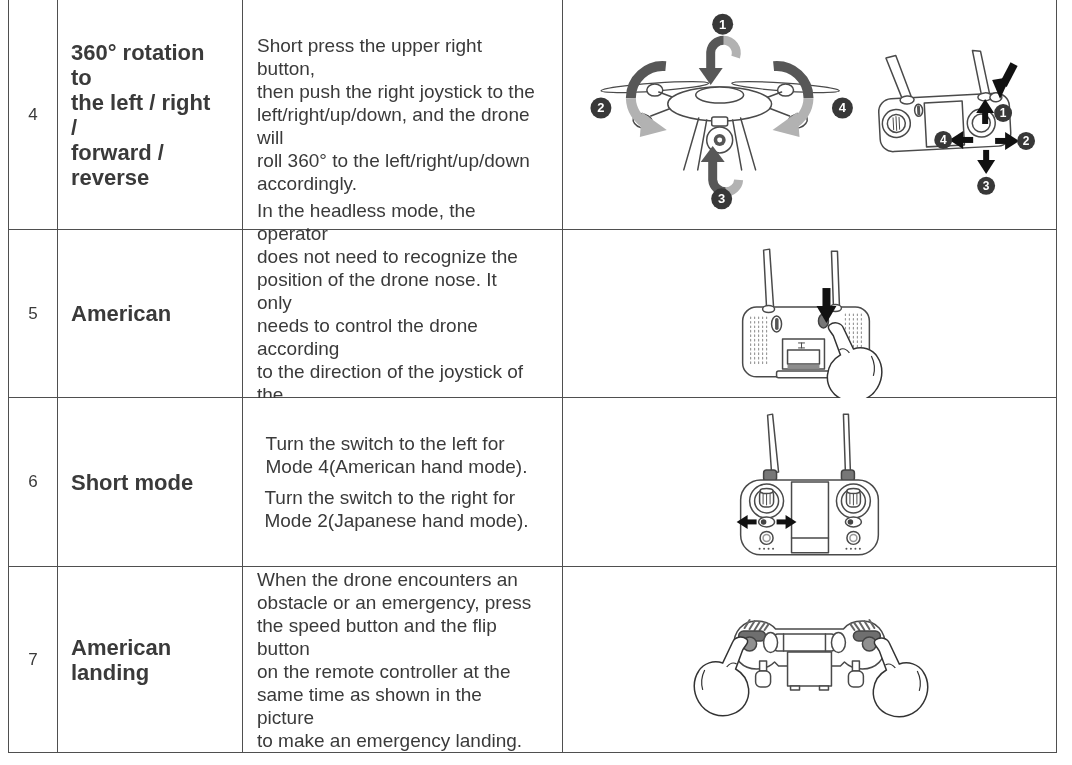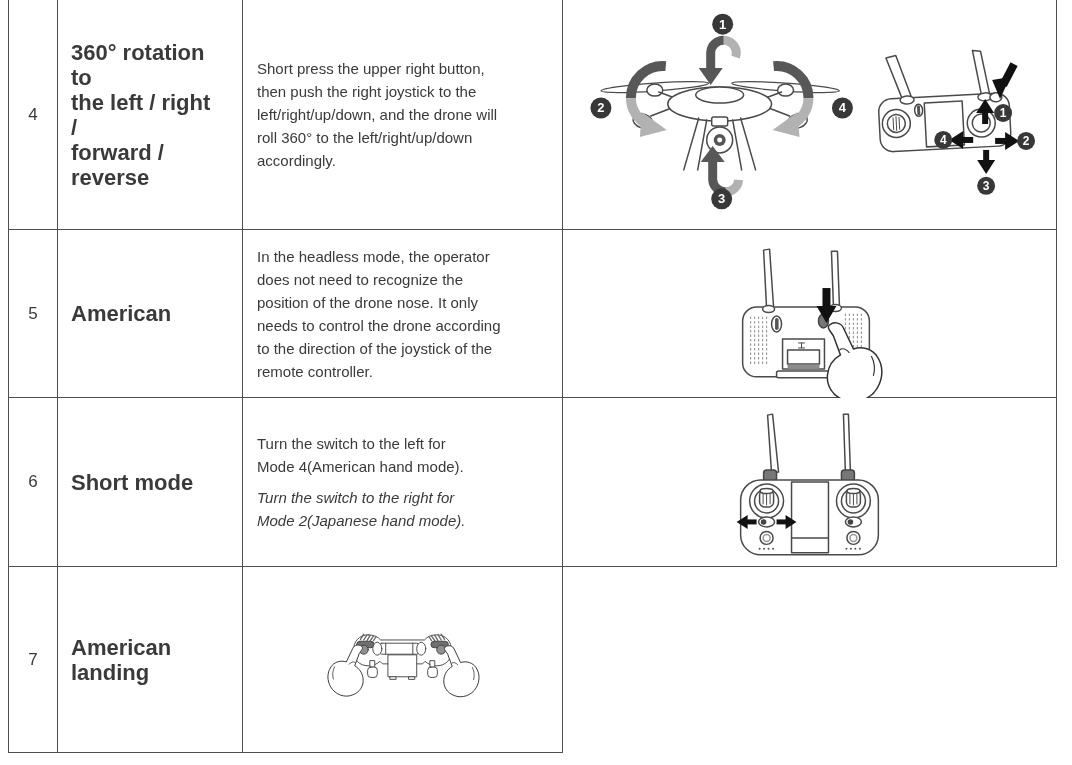--- a/index.html
+++ b/index.html
@@ -15,24 +15,24 @@
   }
   .cell{
     box-sizing:border-box;
     border-right:1px solid #4f4f4f;
     border-bottom:1px solid #4f4f4f;
     display:flex;align-items:center;background:#fff;
   }
   .c0{border-left:1px solid #4f4f4f;justify-content:center;font-size:17px;}
   .c1{padding:0 22px 0 13px;font-weight:bold;font-size:22px;line-height:25px;}
   .c1 div{white-space:pre-line;}
-  .c2{padding:0 26px 0 14px;font-size:15px;line-height:23px;
-      flex-direction:column;justify-content:center;align-items:flex-start;}
+  .c2{padding:0 26px 0 14px;font-size:19px;line-height:23px;
+      flex-direction:column;justify-content:center;align-items:center;}
   .c2 p{margin:0;white-space:pre-line;}
-  .c2 p + p{margin-top:8px;font-style:italic;}
+  .c2 p + p{margin-top:8px;}
   .c3{justify-content:center;padding:0;}
   svg{display:block;}
   .lineart{stroke:#4a4a4a;fill:none;stroke-width:1.5;stroke-linecap:round;stroke-linejoin:round;}
   .badge-num{font-family:"Liberation Sans",sans-serif;font-weight:bold;fill:#ffffff;}
 </style>
 </head>
 <body>
 
 <div class="grid">
 
@@ -257,20 +257,28 @@
       </g>
     </svg>
   </div>
 
   <div class="cell c0">
     <span>7</span>
   </div>
   <div class="cell c1">
     <div>American landing</div>
   </div>
+  <div class="cell c2">
+    <p>When the drone encounters an
+obstacle or an emergency, press
+the speed button and the flip button
+on the remote controller at the
+same time as shown in the picture
+to make an emergency landing.</p>
+  </div>
   <div class="cell c3">
     <svg width="494" height="186" viewBox="0 0 494 186">
       <g class="lineart">
         <path d="M 194,54 C 180,54 171,64 171,79 C 171,92 180,102 194,102 C 202,102 208,99 212,95 L 216,99 L 278,99 L 282,95 C 286,99 292,102 300,102 C 314,102 323,92 323,79 C 323,64 314,54 300,54 C 292,54 285,57 281,62 L 213,62 C 209,57 202,54 194,54 Z" fill="#fff"></path>
         <g stroke-width="2" stroke="#666">
           <path d="M 182,61 L 187,53 M 187,62 L 192,54 M 192,63 L 197,55 M 197,63 L 202,56 M 202,63 L 206,57"></path>
         </g>
         <g stroke-width="2" stroke="#666">
           <path d="M 312,61 L 307,53 M 307,62 L 302,54 M 302,63 L 297,55 M 297,63 L 292,56 M 292,63 L 288,57"></path>
         </g>

